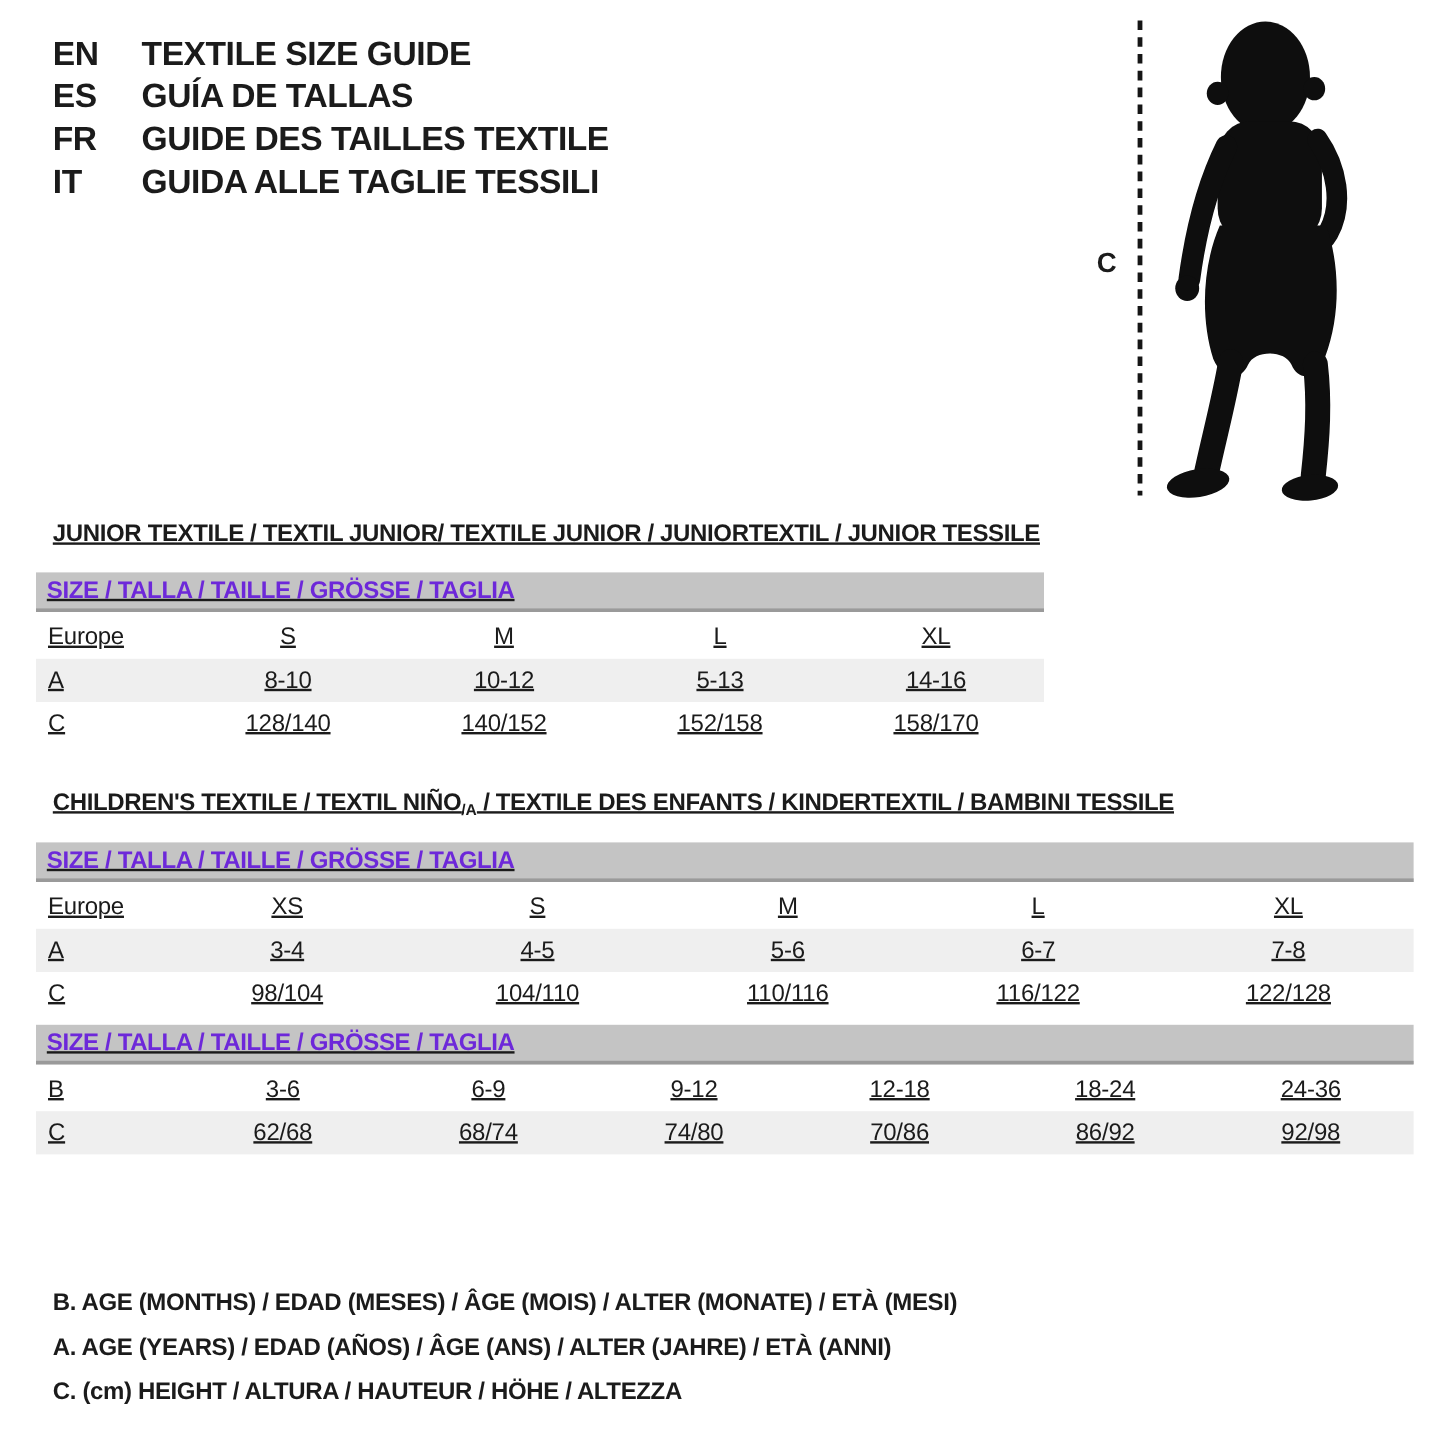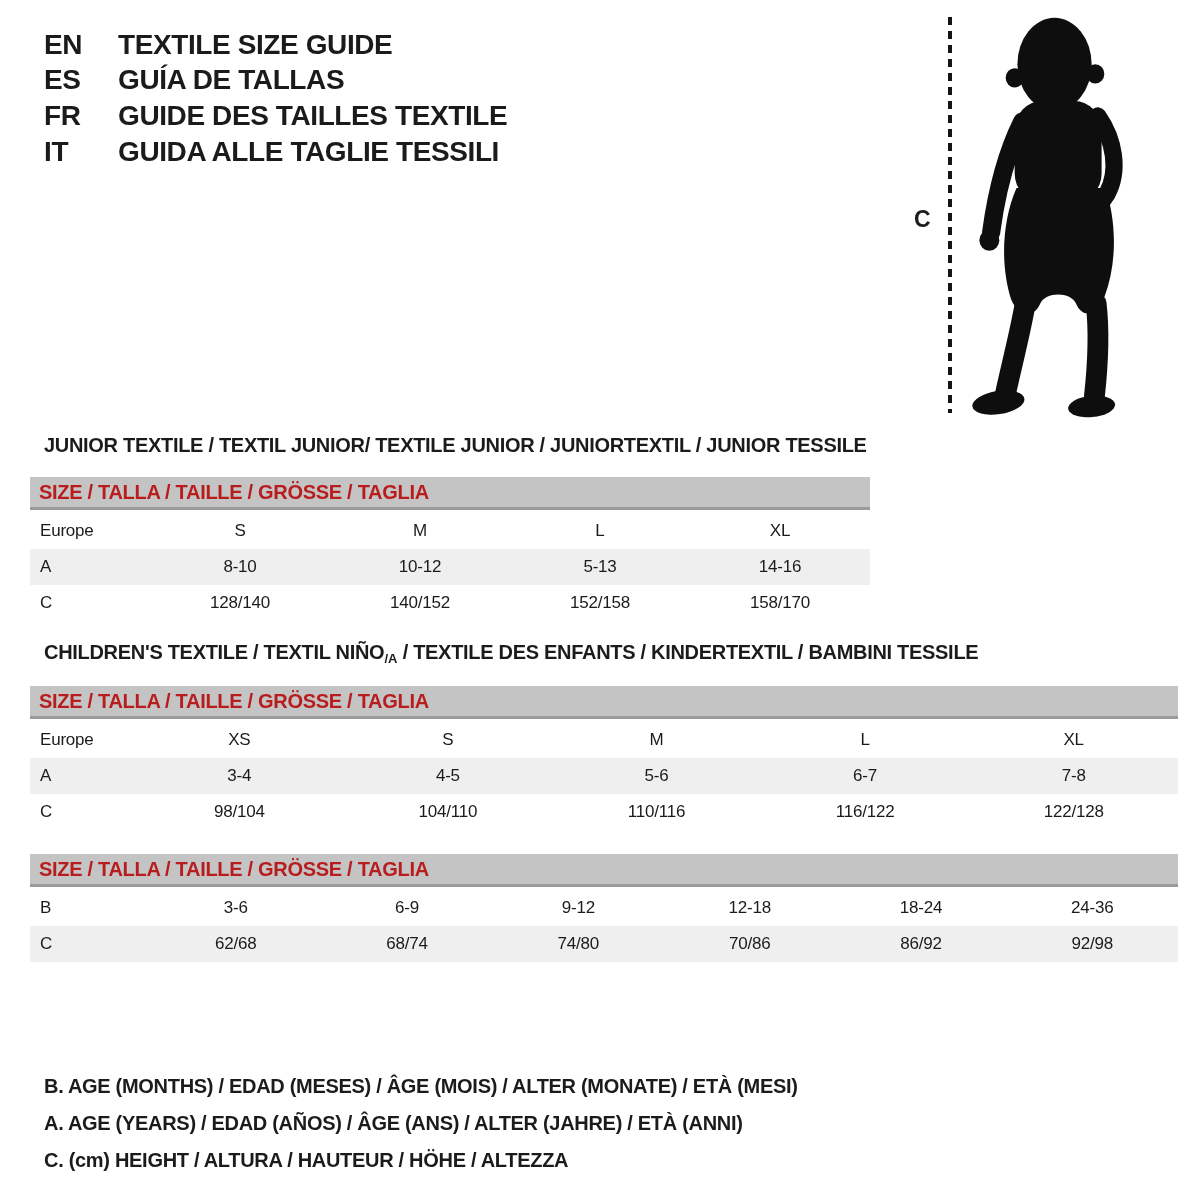--- a/index.html
+++ b/index.html
@@ -26,47 +26,47 @@
   
   .figure { position: absolute; left: 900px; top: 0; width: 300px; height: 432px; }
   .dash-line { position: absolute; left: 46px; top: 15px; }
   .height-label {
     position: absolute; left: 14px; top: 206px;
     font-size: 23px; font-weight: 700;
   }
   .silhouette { position: absolute; left: 64px; top: 14px; }
 
   
-  .section { position: absolute; left: 30px; }
+  .section { position: absolute; left: 30px; text-decoration: underline; }
   .section-junior   { top: 434px; width: 840px; }
-  .section-children { top: 641px; width: 1148px; }
+  .section-children { top: 658px; width: 1148px; }
   .section-babies   { top: 847px; width: 1148px; }
 
   .section-title {
     margin: 0 0 0 14px;
     font-size: 20px; font-weight: 700; letter-spacing: -0.3px;
     line-height: 23px; white-space: nowrap;
   }
   .babies-title-line { line-height: 36px; }
   .sub-script { font-size: 13px; position: relative; top: 4px; letter-spacing: 0; }
 
   .size-table { margin-top: 20px; width: 100%; }
   .section-babies .size-table { margin-top: 7px; }
 
   .size-bar {
     height: 33px; line-height: 30px;
     background: var(--bar-bg, #c4c4c4);
     border-bottom: 3px solid var(--bar-border, #9a9a9a);
     padding-left: 9px;
     font-size: 20px; font-weight: 700; letter-spacing: -0.3px;
-    color: #b91c1c;
+    color: #6d28d9;
     margin-bottom: 3px;
   }
 
-  .t-row { display: flex; height: 36px; align-items: center; font-size: 17px; letter-spacing: -0.2px; }
+  .t-row { display: flex; height: 36px; align-items: center; font-size: 20px; letter-spacing: -0.2px; justify-content: center; }
   .t-row.shade { background: var(--row-shade, #efefef); }
   .t-label { padding-left: 10px; }
   .section-junior .t-label { width: 120px; }
   .section-children .t-label { width: 105px; }
   .section-babies .t-label { width: 120px; }
   .t-cell { flex: 1; text-align: center; }
 
   
   .footnotes { position: absolute; left: 44px; top: 1068px; }
   .footnote {

